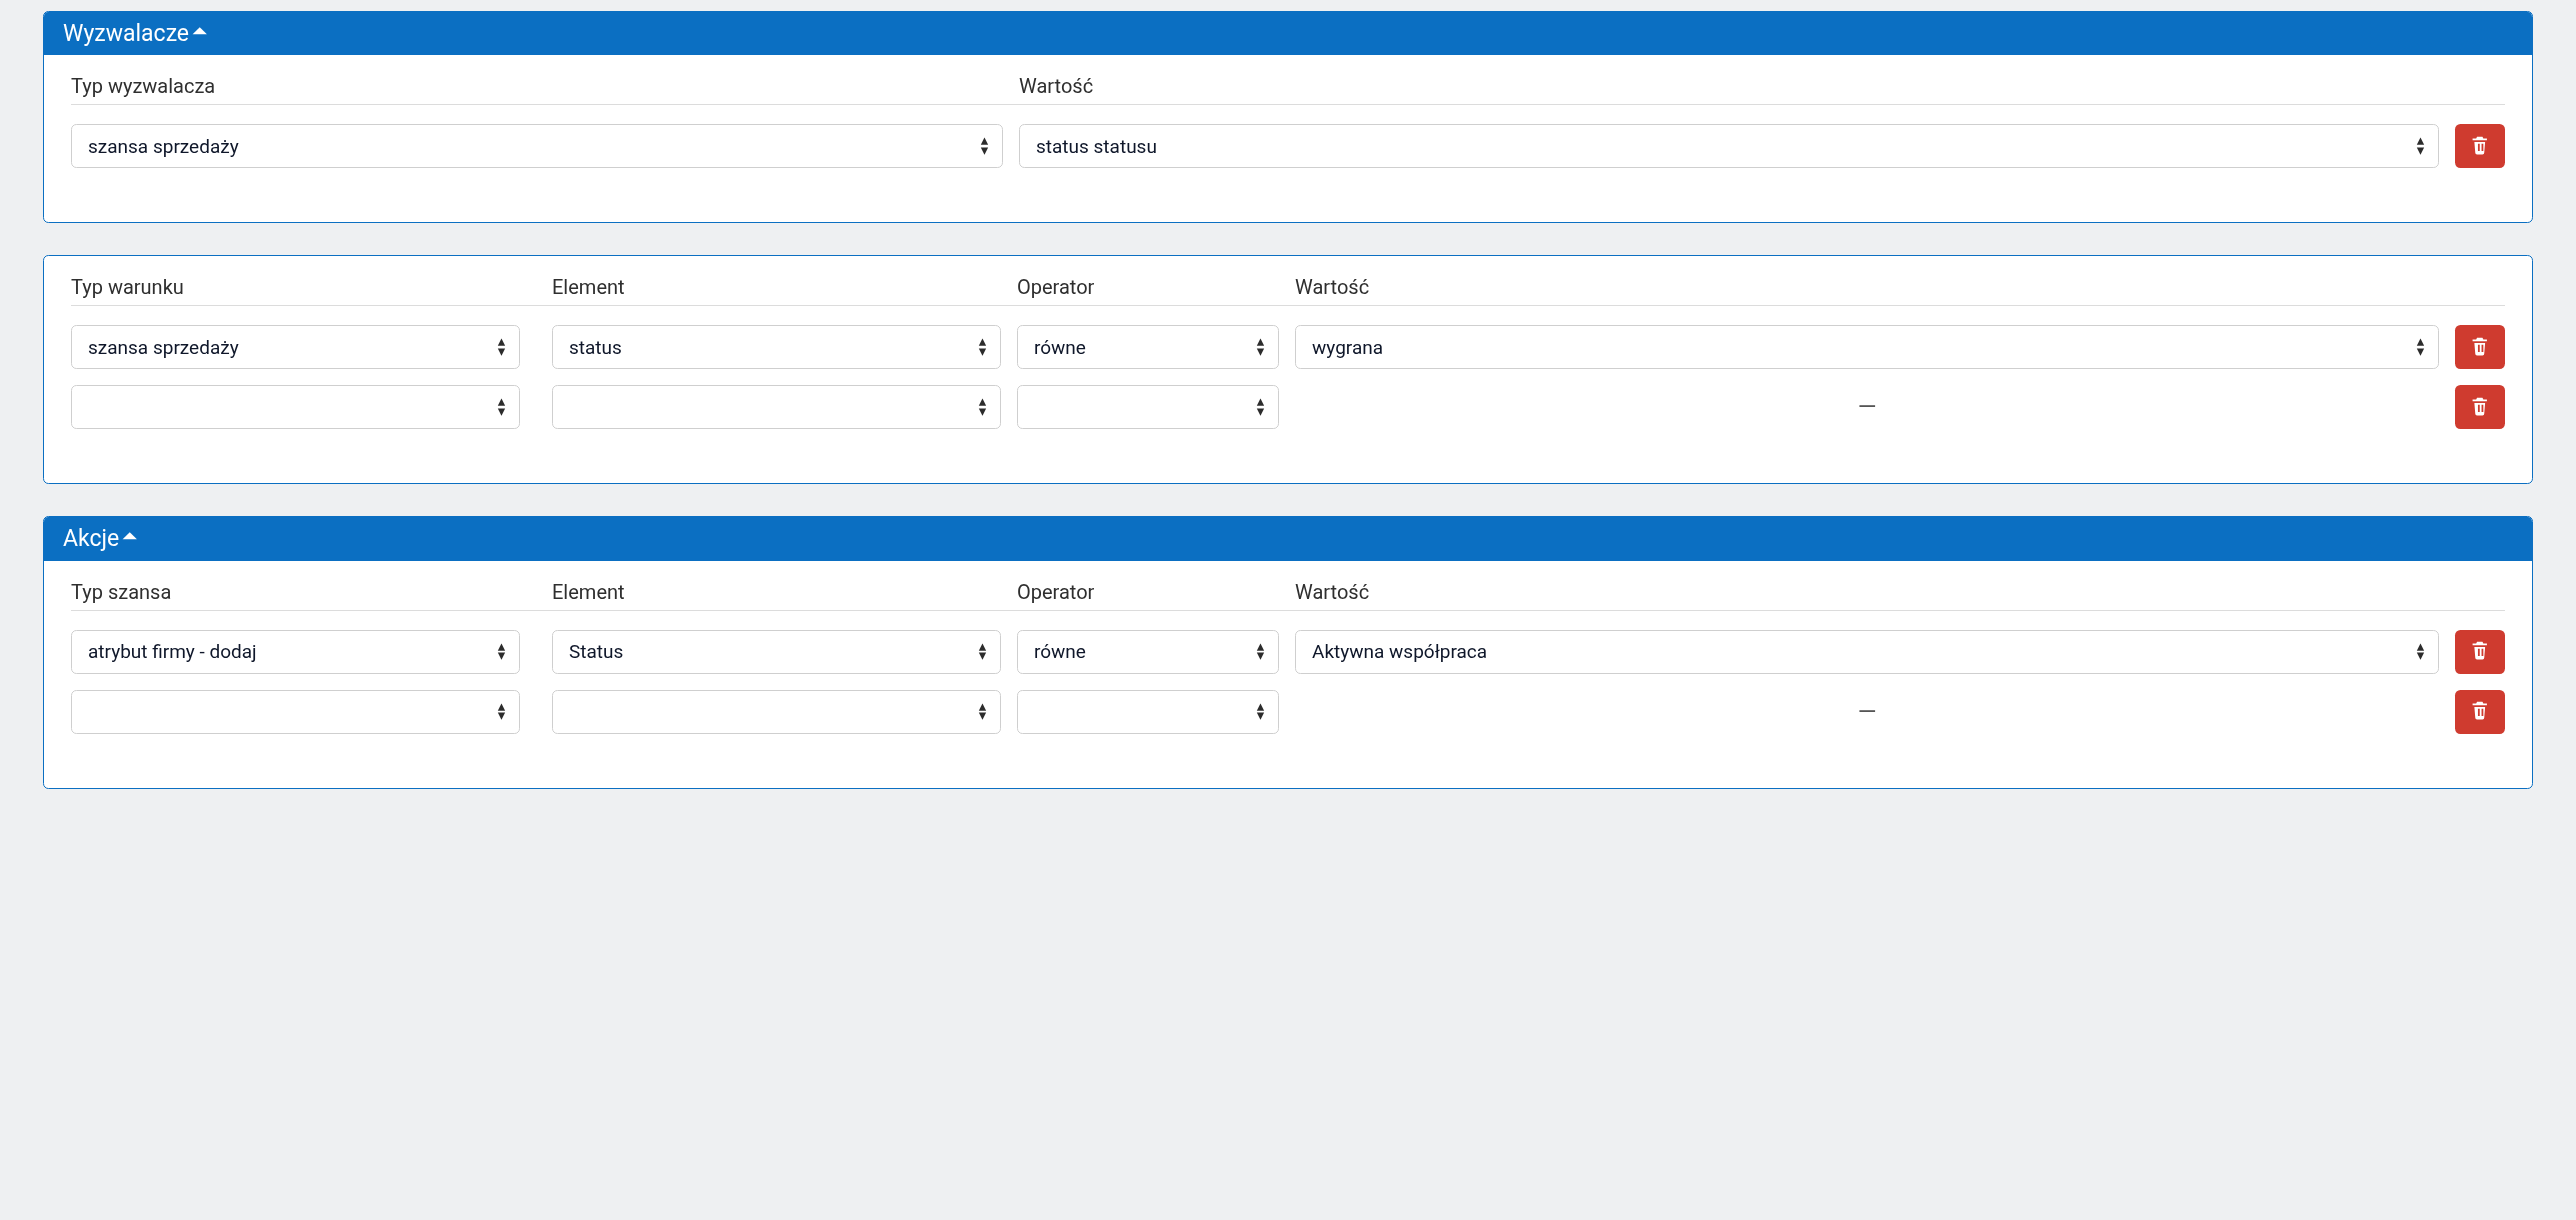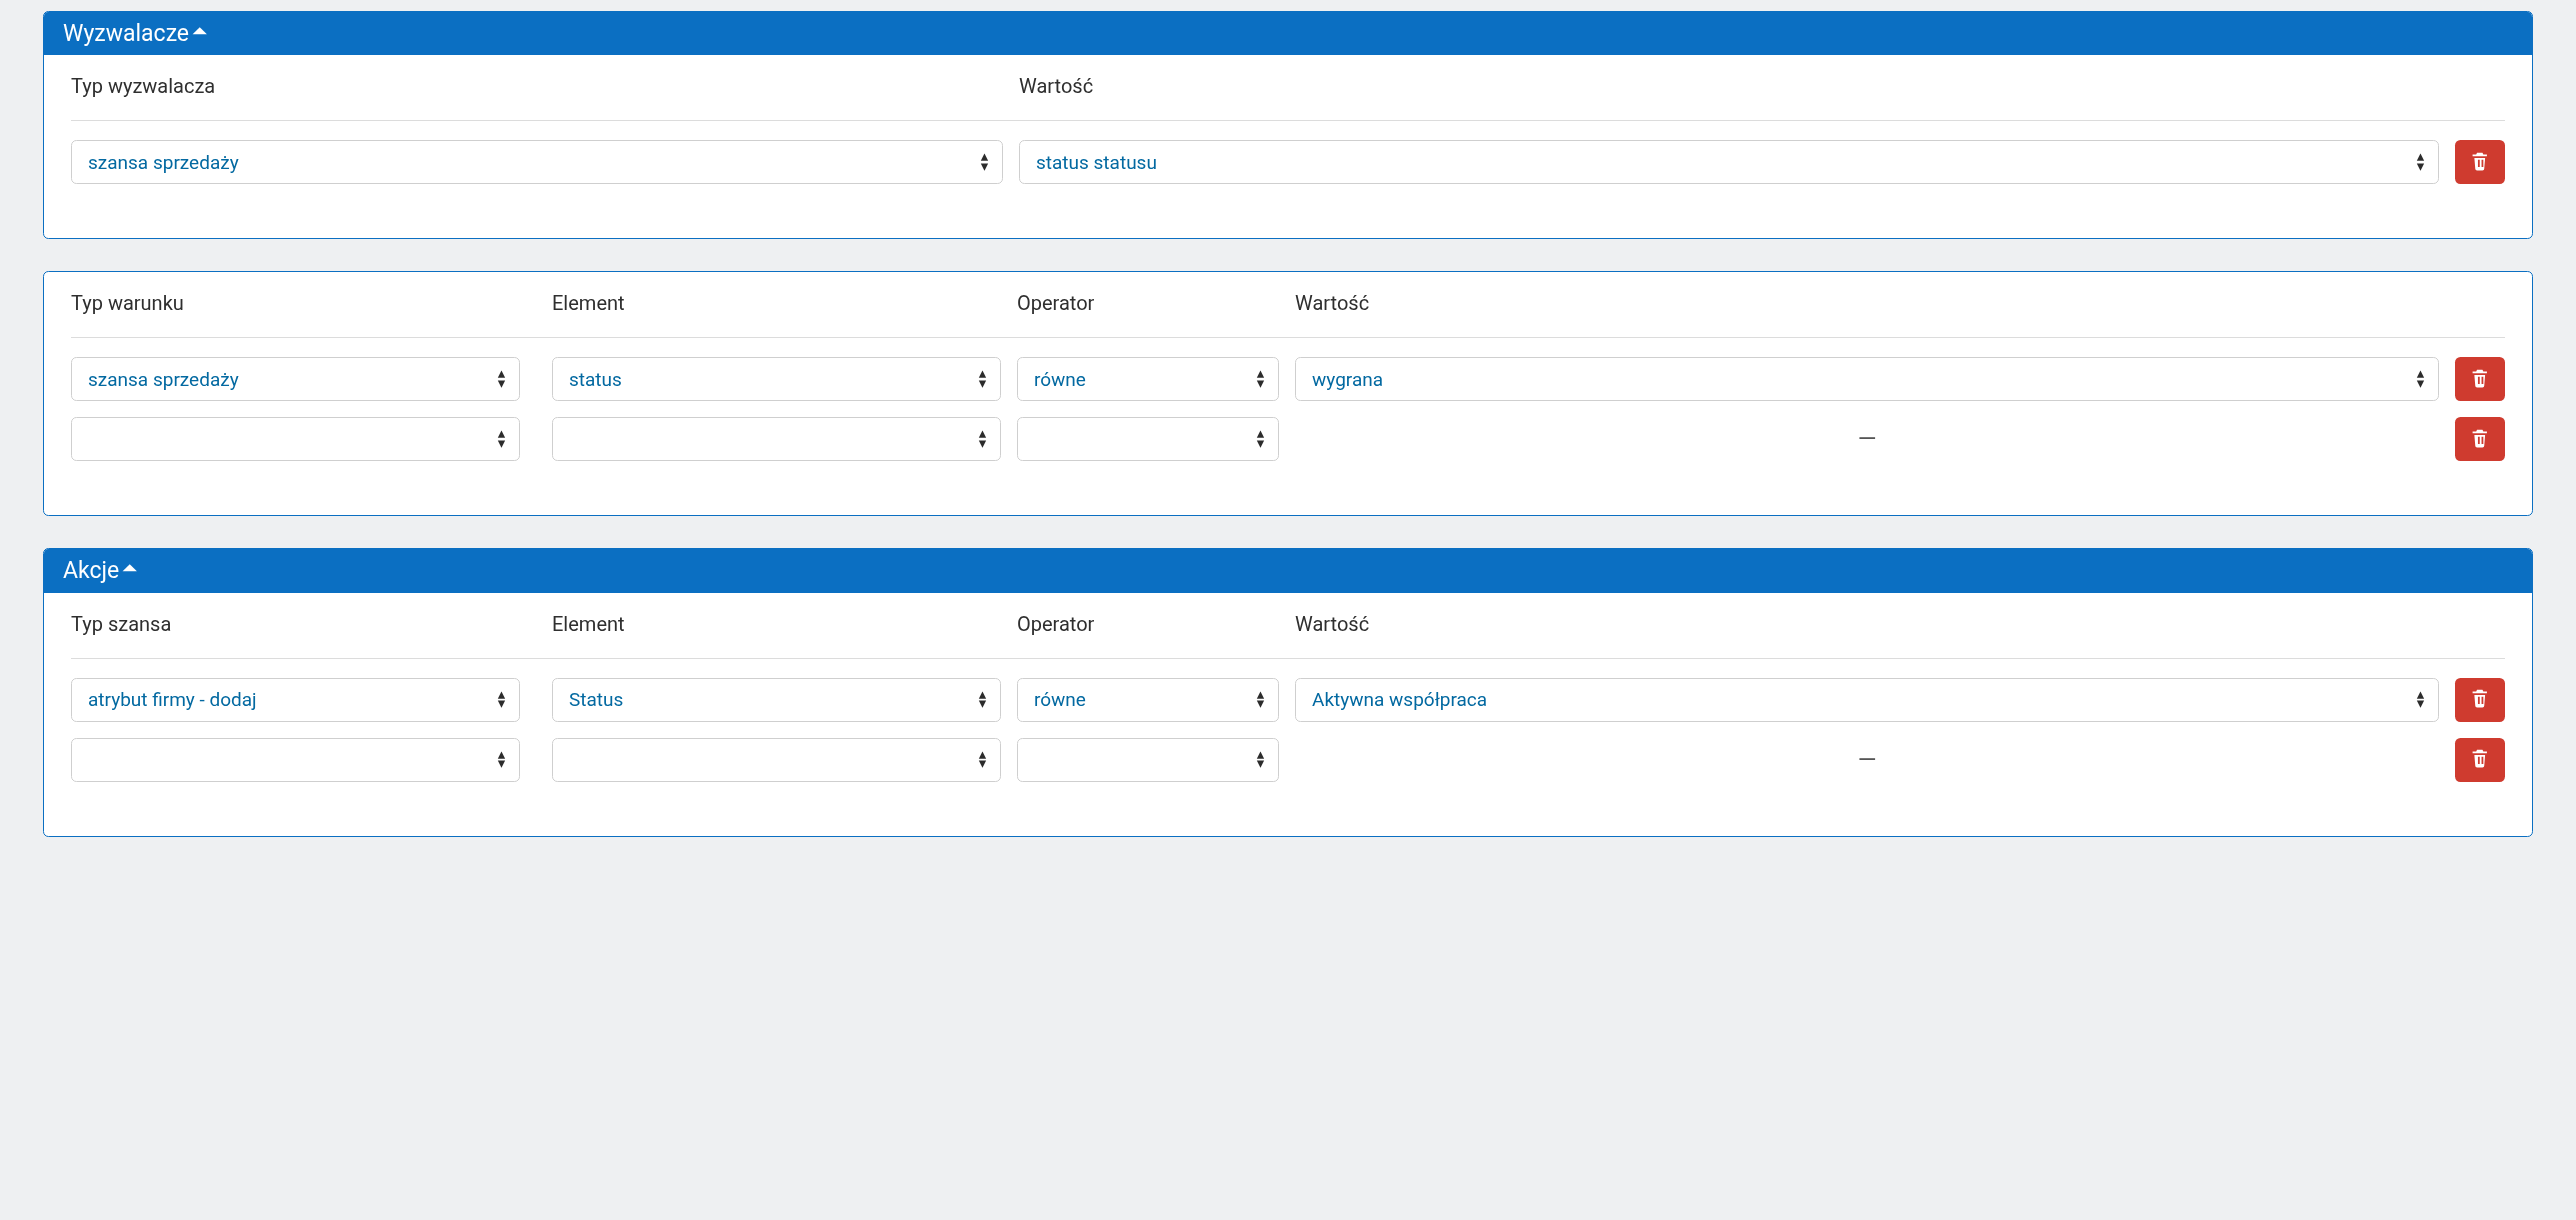--- a/index.html
+++ b/index.html
@@ -26,21 +26,21 @@
       font-size: 23px;
       font-weight: 400;
     }
     .panel-header .chevron { cursor: pointer; }
     .panel-body { padding: 19px 27px 38px 27px; }
 
     .header-row {
       display: flex;
       gap: 16px;
       border-bottom: 0.7px solid #dcdcdc;
-      padding-bottom: 22px;
+      padding-bottom: 6px;
       margin-bottom: 19px;
     }
     .header-cell { font-size: 20px; color: #2f2f2f; font-weight: 400; }
     .data-row {
       display: flex;
       gap: 16px;
       align-items: center;
       margin-bottom: 16px;
     }
 
@@ -55,21 +55,21 @@
 
     .col-actions   { flex: 0 0 50px; display:flex; justify-content:flex-end; }
 
     .select {
       width: 100%;
       height: 44px;
       border: 0.7px solid #cfcfcf;
       border-radius: 5.4px;
       padding: 0 52px 0 16px;
       font-size: 19px;
-      color: #0369a1;
+      color: #0f172a;
       background: #fff;
       position: relative;
       display: flex;
       align-items: center;
       cursor: pointer;
     }
     .select-wrap { position: relative; width: 100%; }
     .select-caret {
       position: absolute;
       right: 14.8px;

